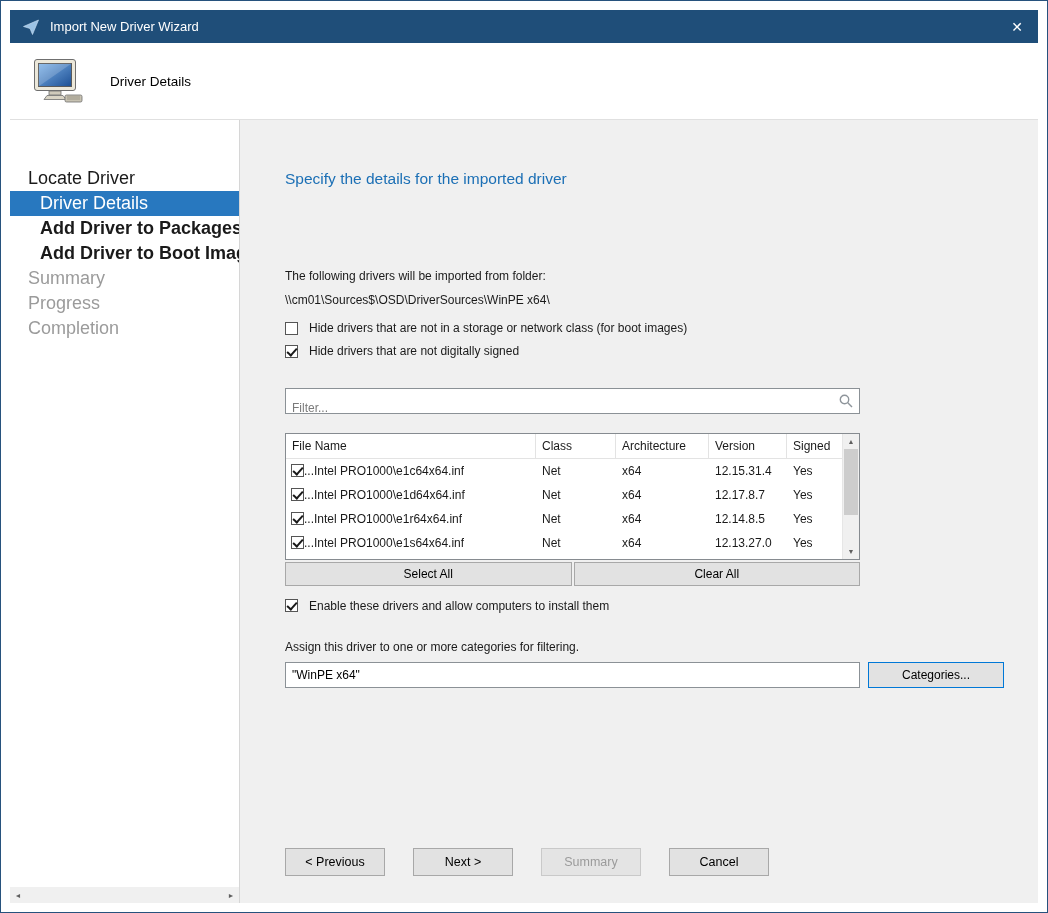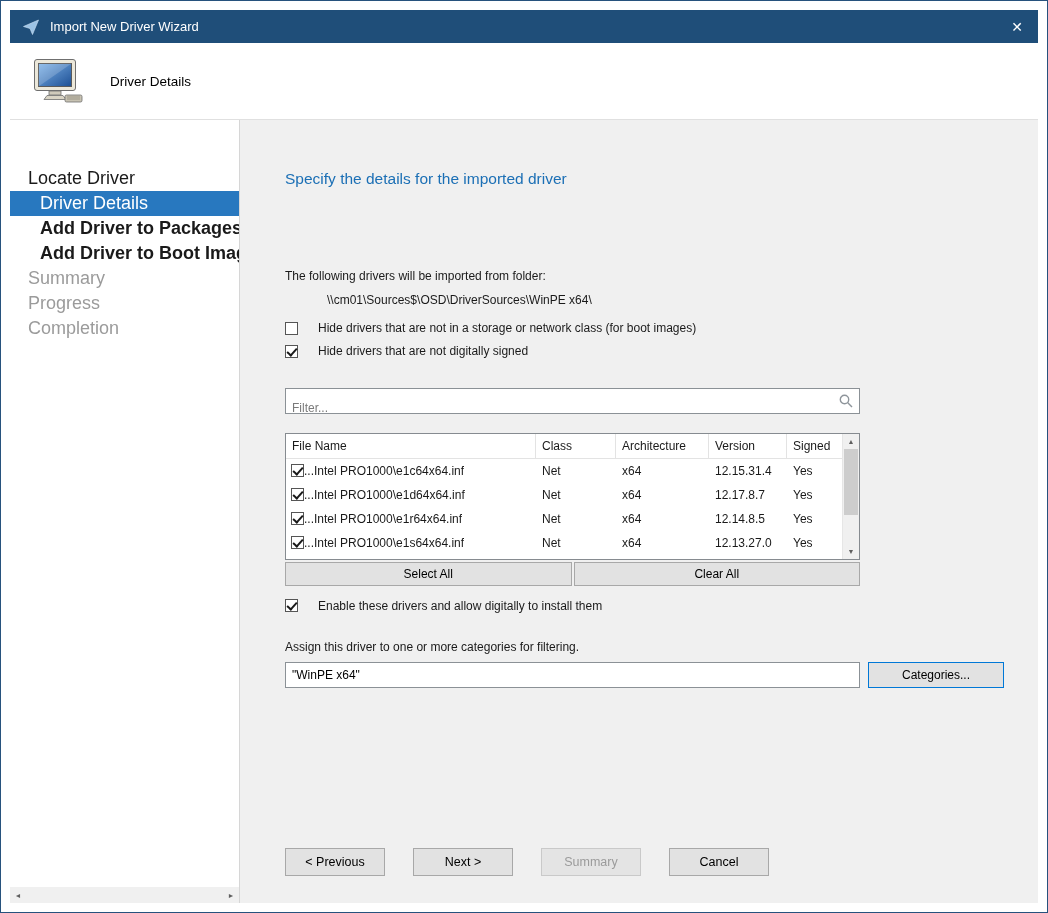--- a/index.html
+++ b/index.html
@@ -74,23 +74,23 @@
 
   
   .content {
     flex: 1; background: #f0f0f0;
     padding: 50px 0 0 45px;
     display: flex; flex-direction: column;
     min-width: 0;
   }
   .page-heading { font-size: 15.5px; color: #1b6fb5; margin: 0 0 36px 0; font-weight: 400; }
   .intro-text { margin-bottom: 10px; margin-top: 45px; }
-  .folder-path { margin-bottom: 14px; margin-left: 42px; }
-
-  .cb-row { display: flex; align-items: center; gap: 20px; margin-bottom: 9px; text-align: center; }
+  .folder-path { margin-bottom: 14px; }
+
+  .cb-row { display: flex; align-items: center; gap: 11px; margin-bottom: 9px; text-align: center; }
   .checkbox {
     width: 13px; height: 13px; flex: 0 0 auto;
     background: #ffffff; border: 1px solid #555555;
     position: relative; display: inline-block;
   }
   .checkbox.checked::after {
     content: ""; position: absolute; left: 3px; top: 0px;
     width: 4px; height: 8px;
     border: solid #1a1a1a; border-width: 0 2px 2px 0;
     transform: rotate(42deg);
@@ -322,21 +322,21 @@
         </div>
       </div>
 
       <div class="sel-row">
         <div class="btn">Select All</div>
         <div class="btn">Clear All</div>
       </div>
 
       <label class="cb-row enable-row">
         <span class="checkbox checked"></span>
-        <span>Enable these drivers and allow digitally to install them</span>
+        <span>Enable these drivers and allow computers to install them</span>
       </label>
 
       <div class="assign-label">Assign this driver to one or more categories for filtering.</div>
 
       <div class="cat-row">
         <input class="cat-input" type="text" value="&quot;WinPE x64&quot;" style="">
         <div class="btn cat-btn">Categories...</div>
       </div>
 
       <div class="footer">

